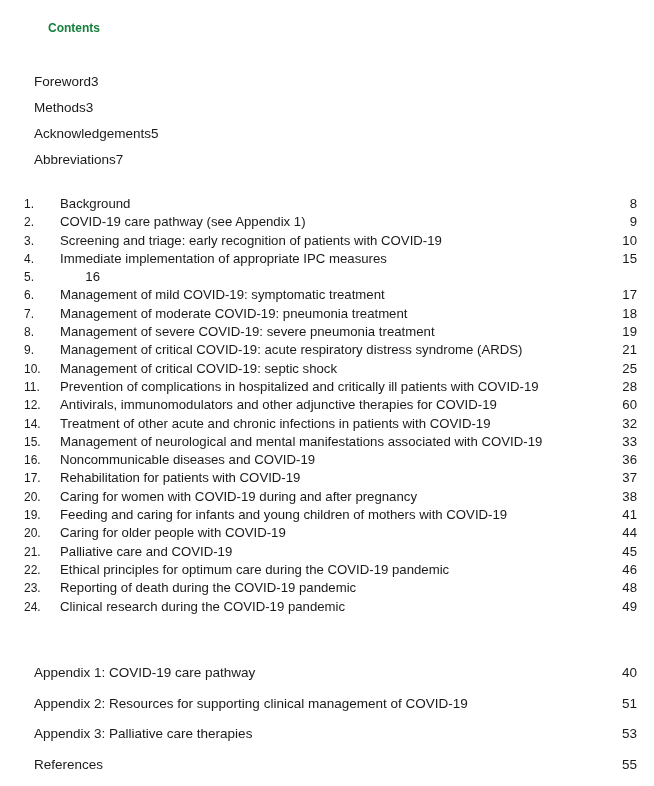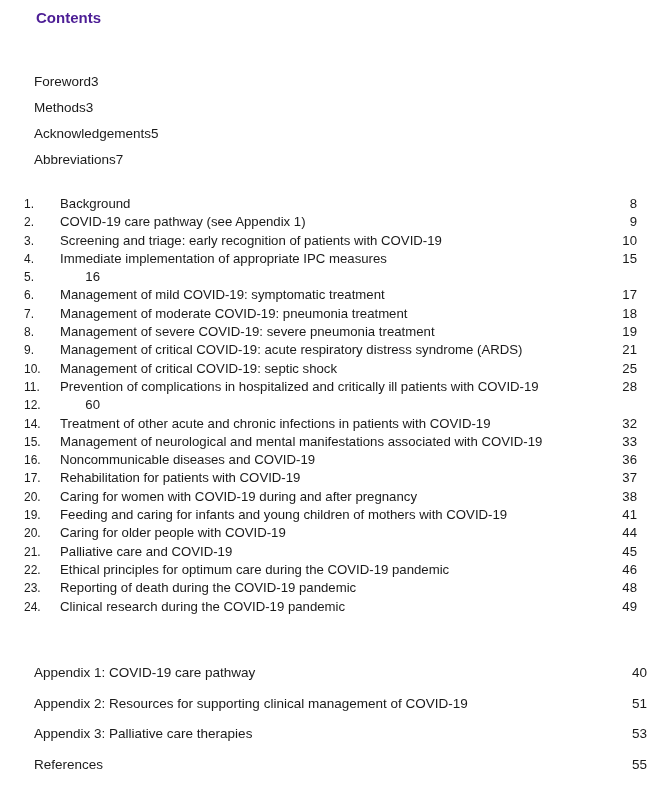--- a/index.html
+++ b/index.html
@@ -2,36 +2,36 @@
 <html><head>
 <meta charset="utf-8">
 <style>
   html, body { margin: 0; padding: 0; background: #ffffff; }
   body {
     width: 654px; height: 786px; position: relative; overflow: hidden;
     font-family: "Liberation Sans", sans-serif; color: #1a1a1a;
   }
   .title {
     position: absolute; left: 34px; top: 7px;
-    font-size: 15px; font-weight: bold; color: #4c1d95;
-    margin: 2px;
+    font-size: 12px; font-weight: bold; color: #15803d;
+    margin: 14px;
   }
   .front { position: absolute; left: 34px; right: 17px; top: 74px; }
   .front .row {
     display: flex; justify-content: flex-start; align-items: baseline;
     height: 26px; font-size: 13.5px;
   }
   .chapters { position: absolute; left: 24px; right: 17px; top: 196px; }
   .chapters .row {
     display: flex; align-items: baseline; height: 18.3px; font-size: 13.2px;
   }
   .chapters .num { width: 36px; font-size: 12px; flex: none; }
   .chapters .label { flex: 1; }
   .chapters .page { text-align: right; width: 40px; }
-  .back { position: absolute; left: 34px; right: 7px; top: 665px; }
+  .back { position: absolute; left: 34px; right: 17px; top: 665px; }
   .back .row {
     display: flex; justify-content: space-between; align-items: baseline;
     height: 30.5px; font-size: 13.5px;
   }
   .front .page, .back .page { text-align: right; }
 </style>
 </head>
 <body>
 
 <h1 class="title">Contents</h1>
@@ -105,20 +105,21 @@
       <span class="label">Management of critical COVID-19: septic shock</span>
       <span class="page">25</span>
     </div>
     <div class="row">
       <span class="num">11.</span>
       <span class="label">Prevention of complications in hospitalized and critically ill patients with COVID-19</span>
       <span class="page">28</span>
     </div>
     <div class="row">
       <span class="num">12.</span>
+      <span class="label">Antivirals, immunomodulators and other adjunctive therapies for COVID-19</span>
       <span class="page">60</span>
     </div>
     <div class="row">
       <span class="num">14.</span>
       <span class="label">Treatment of other acute and chronic infections in patients with COVID-19</span>
       <span class="page">32</span>
     </div>
     <div class="row">
       <span class="num">15.</span>
       <span class="label">Management of neurological and mental manifestations associated with COVID-19</span>

